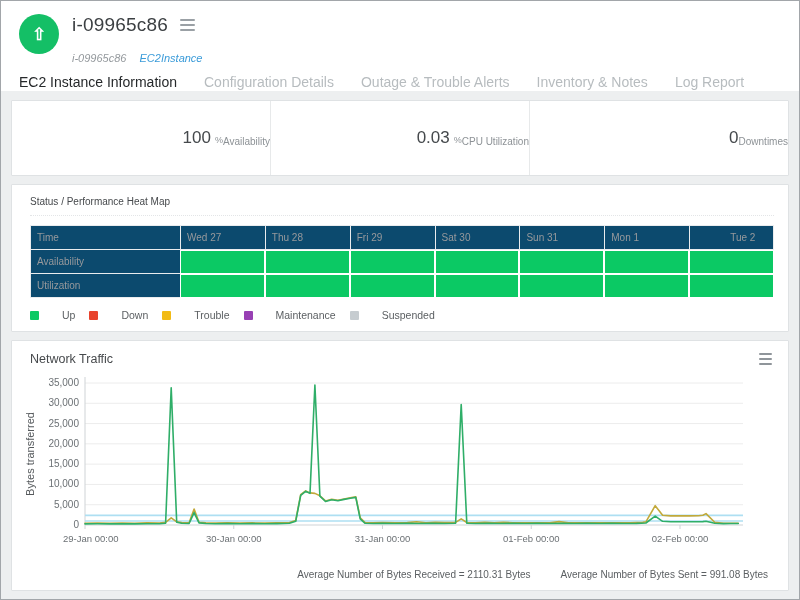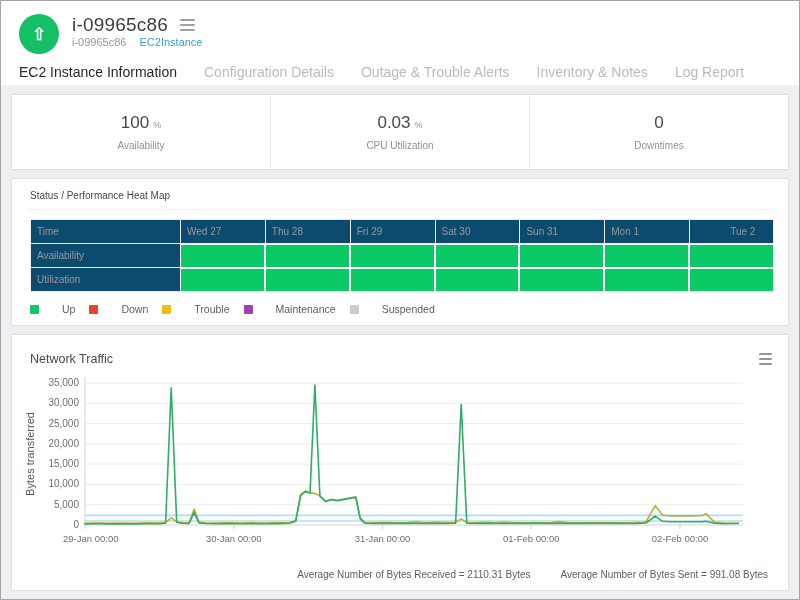--- a/index.html
+++ b/index.html
@@ -8,36 +8,36 @@
   .screen { width:800px; height:600px; border:1px solid #a2a6aa; background:#fff; overflow:hidden; display:flex; flex-direction:column; }
 
   
   .hdr { background:#fff; padding:13px 0 0 18px; display:flex; align-items:flex-start; }
   .avatar { width:40px; height:40px; border-radius:50%; background:#14bf66; color:#fff; display:flex; align-items:center; justify-content:center; font-size:17px; font-weight:bold; flex:0 0 auto; }
   .hdr-text { margin-left:13px; }
   .title-row { display:flex; align-items:center; gap:10px; }
   .page-title { font-size:19px; color:#3b3f42; font-weight:500; letter-spacing:0.2px; }
   .burger { display:inline-flex; flex-direction:column; gap:3px; cursor:pointer; padding:2px; }
   .burger i { display:block; width:15px; height:2px; background:#9aa0a5; border-radius:1px; }
-  .sub-row { margin-top:0; font-size:11px; }
+  .sub-row { margin-top:16px; font-size:11px;font-style:italic; }
   .sub-name { color:#93989c; margin-right:10px; }
   .sub-link { color:#3a9bd9; text-decoration:none; cursor:pointer; }
 
   
   .tabs { display:flex; gap:27px; padding:10px 0 0 18px; white-space:nowrap; overflow:hidden; background:#fff; }
   .tab { font-size:14px; color:#b7bcbf; padding-bottom:27px; border-bottom:3px solid transparent; cursor:pointer; }
   .tab.active { color:#26292b; font-weight:500; border-bottom-color:#9ea4a9; }
 
   
   .content { flex:1; background:#edeff0; padding:9px 10px 8px 10px; }
   .card { background:#fff; border:1px solid #dfe2e4; border-radius:1px; }
 
   
   .stats { display:flex; height:76px; margin-bottom:8px; align-items:stretch; }
-  .stat { flex:1; display:flex; flex-direction:column; align-items:center; justify-content:center; }
+  .stat { flex:1; display:flex; flex-direction:row; align-items:center; justify-content:flex-end; }
   .stat + .stat { border-left:1px solid #e7e9ea; }
   .stat-vrow { display:flex; align-items:baseline; gap:4px; }
   .stat-val { font-size:17px; color:#45494c; }
   .stat-unit { font-size:9px; color:#8d9296; }
   .stat-lab { font-size:10px; color:#8d9296; margin-top:7px; }
 
   
   .hm-card { padding:11px 14px 10px 18px; margin-bottom:8px; }
   .sec-title { font-size:10px; color:#46494c; padding-bottom:8px; border-bottom:1px dotted #e3e5e7; }
   .hm-table { margin-top:9px; }
@@ -45,21 +45,21 @@
   .hm-th, .hm-label { font-size:10px; color:#97999c; border:1px solid #eaecee; border-right:none; padding:6px 6px; background:#0c4a6e; }
   .hm-row > div:last-child { border-right:1px solid #eaecee;padding-left:40px; }
   .hm-row + .hm-row > div { border-top:none; }
   .hm-cell { border:1px solid #fff !important; cursor:pointer; }
   .hm-legend { display:flex; gap:14px; margin-top:11px; align-items:center; }
   .lg-item { display:flex; align-items:center; gap:23px; }
   .lg-swatch { width:9px; height:9px; border-radius:1px; display:inline-block; }
   .lg-label { font-size:10.5px; color:#5b5f62; }
 
   
-  .net-card { padding:16px 14px 6px 10px; }
+  .net-card { padding:10px 14px 6px 10px; }
   .net-head { display:flex; justify-content:space-between; align-items:center; padding-left:8px; }
   .net-title { font-size:12.5px; color:#46494c; }
   .burger-sm i { width:13px; height:2px; background:#8f959a; }
   .chart-wrap { margin-top:4px; }
   .net-foot { display:flex; justify-content:flex-end; gap:30px; padding:2px 6px 4px 0; }
   .net-foot span { font-size:10px; color:#5b5f62; }
   svg text { font-family:"Liberation Sans", sans-serif; }
 </style>
 </head>
 <body>

